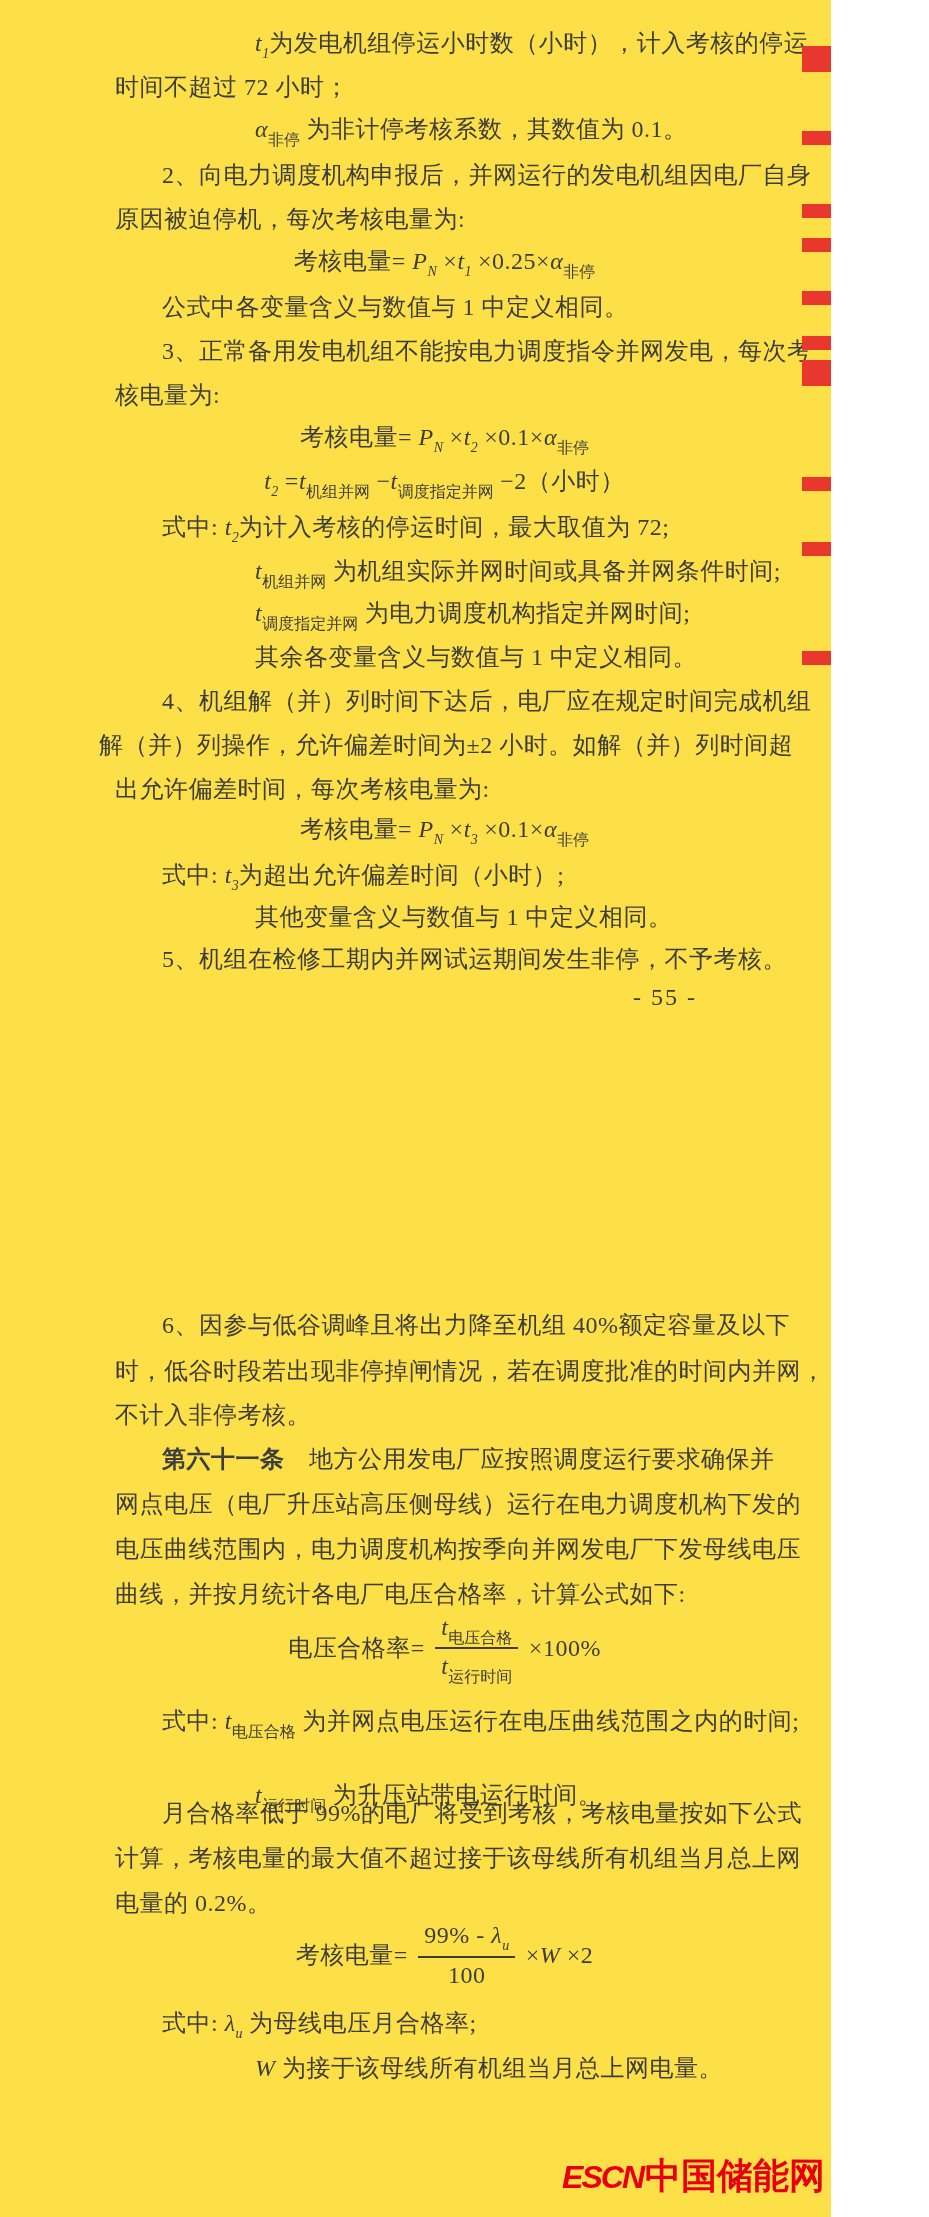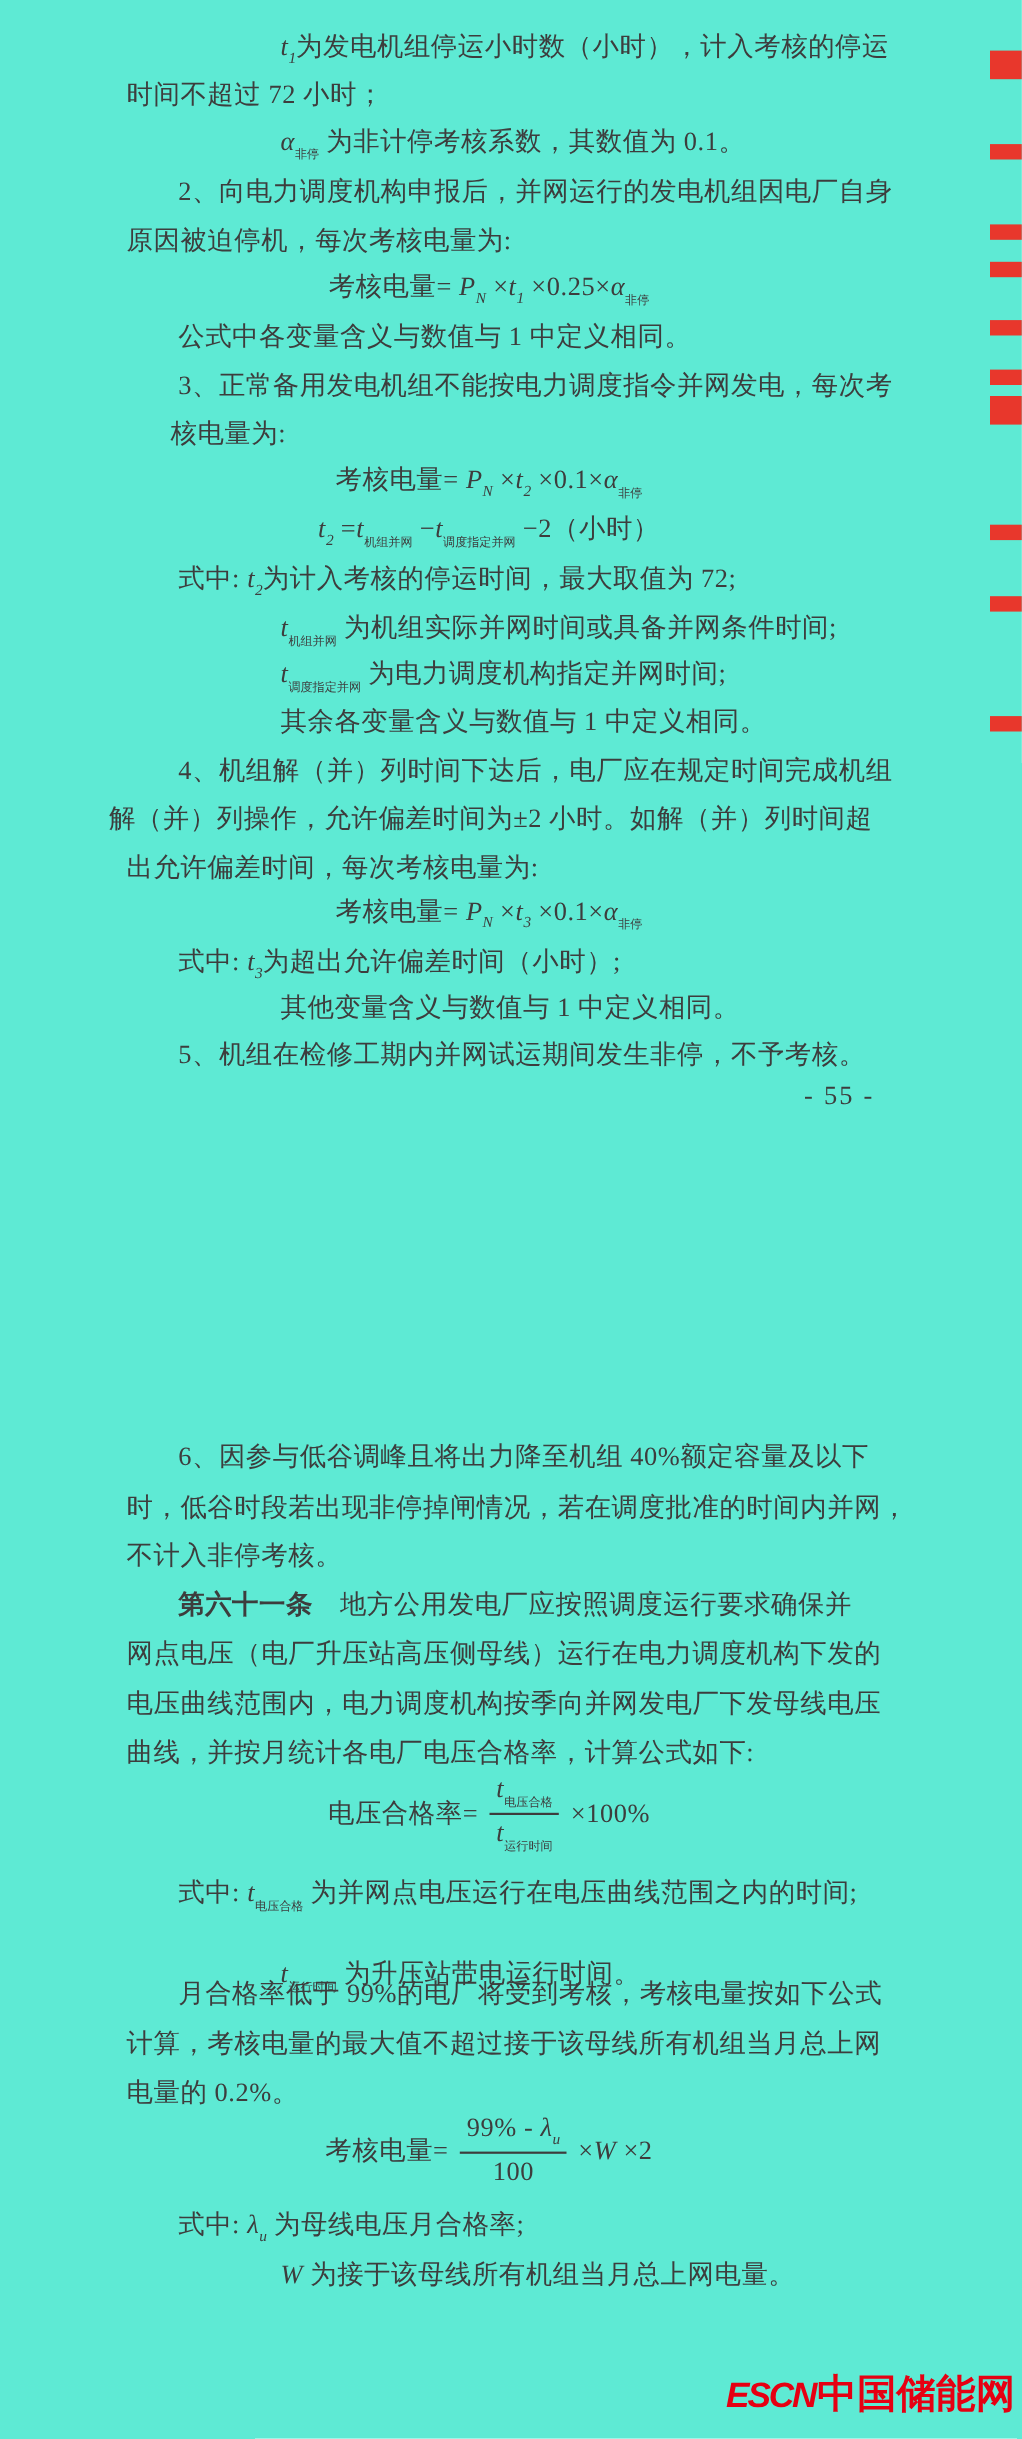--- a/index.html
+++ b/index.html
@@ -1,39 +1,39 @@
 <!DOCTYPE html>
 <html><head>
 <meta charset="utf-8">
 <title>Document</title>
 <style>
   html,body{margin:0;padding:0;background:#ffffff;}
   #page{
     position:relative;
-    width:929px;height:2217px;
-    background:#5eead4;
+    width:831px;height:2217px;
+    background:#fde047;
     overflow:hidden;
     font-family:"Liberation Serif","DejaVu Serif",serif;
     color:#3d3d3d;
   }
   .doc-line{
     position:absolute;
     font-size:24px;
     line-height:30px;
     white-space:nowrap;
     letter-spacing:0.5px;
   }
   .doc-line.centered{
     left:0;width:889px;text-align:center;
   }
   .tk-n{font-style:normal;}
   .tk-b{font-weight:bold;}
   .tk-v{font-style:italic;font-family:"Liberation Serif","DejaVu Serif",serif;}
   .tk-s{font-size:14px;font-style:italic;position:relative;top:7px;letter-spacing:0;}
-  .tk-sc{font-size:11px;font-style:normal;position:relative;top:8px;letter-spacing:0;}
+  .tk-sc{font-size:16px;font-style:normal;position:relative;top:8px;letter-spacing:0;}
   .frac{
     display:inline-block;
     vertical-align:middle;
     text-align:center;
     margin:0 4px;
     position:relative;
     top:-2px;
   }
   .frac .num{display:block;padding:0 6px 2px 6px;}
   .frac .den{display:block;border-top:2px solid #3d3d3d;padding:2px 6px 0 6px;}
@@ -83,21 +83,21 @@
 
   <div id="lines-layer">
       <div class="doc-line" style="top: 28px; left: 255px;"><span class="tk-v">t</span><span class="tk-s">1</span><span class="tk-n">为发电机组停运小时数（小时），计入考核的停运</span></div>
       <div class="doc-line" style="top: 72px; left: 115px;"><span class="tk-n">时间不超过 72 小时；</span></div>
       <div class="doc-line" style="top: 114px; left: 255px;"><span class="tk-v">α</span><span class="tk-sc">非停</span><span class="tk-n"> 为非计停考核系数，其数值为 0.1。</span></div>
       <div class="doc-line" style="top: 160px; left: 162px;"><span class="tk-n">2、向电力调度机构申报后，并网运行的发电机组因电厂自身</span></div>
       <div class="doc-line" style="top: 204px; left: 115px;"><span class="tk-n">原因被迫停机，每次考核电量为:</span></div>
       <div class="doc-line centered" style="top: 246px;"><span class="tk-n">考核电量= </span><span class="tk-v">P</span><span class="tk-s">N</span><span class="tk-n"> ×</span><span class="tk-v">t</span><span class="tk-s">1</span><span class="tk-n"> ×0.25×</span><span class="tk-v">α</span><span class="tk-sc">非停</span></div>
       <div class="doc-line" style="top: 292px; left: 162px;"><span class="tk-n">公式中各变量含义与数值与 1 中定义相同。</span></div>
       <div class="doc-line" style="top: 336px; left: 162px;"><span class="tk-n">3、正常备用发电机组不能按电力调度指令并网发电，每次考</span></div>
-      <div class="doc-line" style="top: 380px; left: 115px; margin-left: 40px;"><span class="tk-n">核电量为:</span></div>
+      <div class="doc-line" style="top: 380px; left: 115px;"><span class="tk-n">核电量为:</span></div>
       <div class="doc-line centered" style="top: 422px;"><span class="tk-n">考核电量= </span><span class="tk-v">P</span><span class="tk-s">N</span><span class="tk-n"> ×</span><span class="tk-v">t</span><span class="tk-s">2</span><span class="tk-n"> ×0.1×</span><span class="tk-v">α</span><span class="tk-sc">非停</span></div>
       <div class="doc-line centered" style="top: 466px;"><span class="tk-v">t</span><span class="tk-s">2</span><span class="tk-n"> =</span><span class="tk-v">t</span><span class="tk-sc">机组并网</span><span class="tk-n"> −</span><span class="tk-v">t</span><span class="tk-sc">调度指定并网</span><span class="tk-n"> −2（小时）</span></div>
       <div class="doc-line" style="top: 512px; left: 162px;"><span class="tk-n">式中: </span><span class="tk-v">t</span><span class="tk-s">2</span><span class="tk-n">为计入考核的停运时间，最大取值为 72;</span></div>
       <div class="doc-line" style="top: 556px; left: 255px;"><span class="tk-v">t</span><span class="tk-sc">机组并网</span><span class="tk-n"> 为机组实际并网时间或具备并网条件时间;</span></div>
       <div class="doc-line" style="top: 598px; left: 255px;"><span class="tk-v">t</span><span class="tk-sc">调度指定并网</span><span class="tk-n"> 为电力调度机构指定并网时间;</span></div>
       <div class="doc-line" style="top: 642px; left: 255px;"><span class="tk-n">其余各变量含义与数值与 1 中定义相同。</span></div>
       <div class="doc-line" style="top: 686px; left: 162px;"><span class="tk-n">4、机组解（并）列时间下达后，电厂应在规定时间完成机组</span></div>
       <div class="doc-line" style="top: 730px; left: 99px;"><span class="tk-n">解（并）列操作，允许偏差时间为±2 小时。如解（并）列时间超</span></div>
       <div class="doc-line" style="top: 774px; left: 115px;"><span class="tk-n">出允许偏差时间，每次考核电量为:</span></div>
       <div class="doc-line centered" style="top: 814px;"><span class="tk-n">考核电量= </span><span class="tk-v">P</span><span class="tk-s">N</span><span class="tk-n"> ×</span><span class="tk-v">t</span><span class="tk-s">3</span><span class="tk-n"> ×0.1×</span><span class="tk-v">α</span><span class="tk-sc">非停</span></div>

